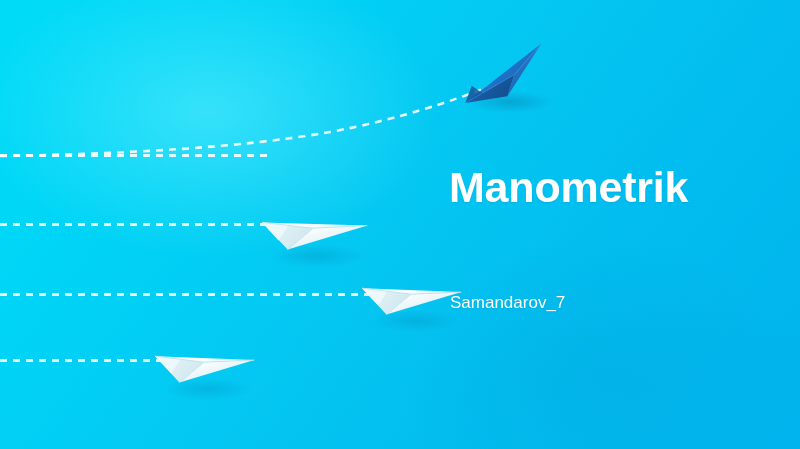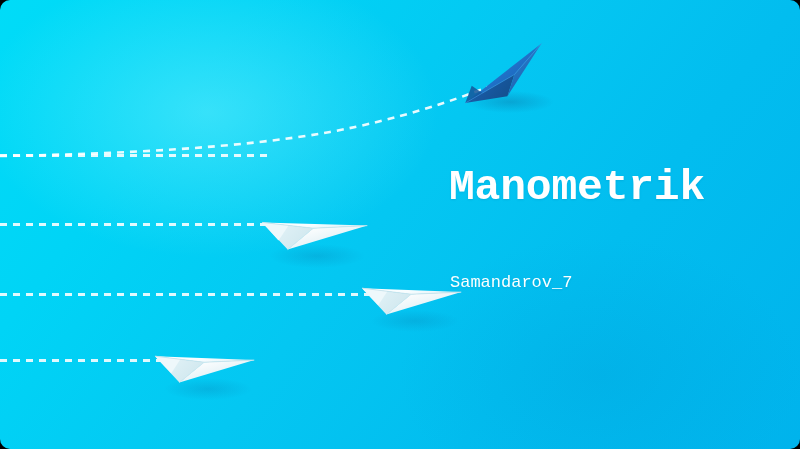--- a/index.html
+++ b/index.html
@@ -5,23 +5,22 @@
   html, body {
     margin: 0;
     padding: 0;
     background: #000;
   }
   #slide {
     position: relative;
     width: 800px;
     height: 449px;
     overflow: hidden;
-    font-family: Liberation Mono, monospace;
+    font-family: Liberation Sans, sans-serif;
     background: linear-gradient(127deg, #00dcf8 0%, #00d4f6 22%, #04c7f2 48%, #02bdef 70%, #00b3ec 100%);
-    border-radius: 10px;
   }
   
   #slide .bg-glow {
     position: absolute;
     left: -14%;
     top: -20%;
     width: 80%;
     height: 90%;
     border-radius: 50%;
     background: radial-gradient(closest-side, rgba(120,244,255,0.45), rgba(120,244,255,0.0) 72%);
@@ -78,21 +77,21 @@
     font-size: 43px;
     font-weight: bold;
     line-height: 51px;
     letter-spacing: -0.2px;
     white-space: nowrap;
     text-shadow: 0 1px 2px rgba(0,110,160,0.18);
   }
   #subtitle {
     position: absolute;
     left: 450px;
-    top: 272px;
+    top: 292px;
     color: #fbffff;
     font-size: 17px;
     font-weight: normal;
     line-height: 22px;
     white-space: nowrap;
     text-shadow: 0 1px 2px rgba(0,110,160,0.18);
   }
 </style>
 </head>
 <body>

